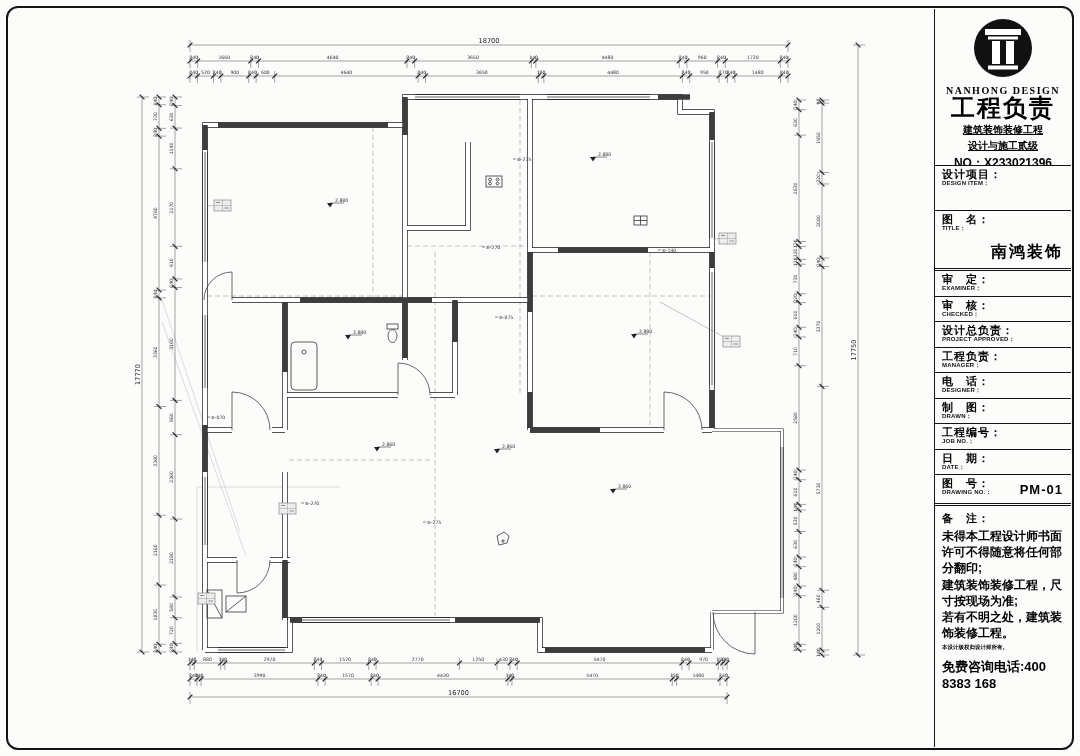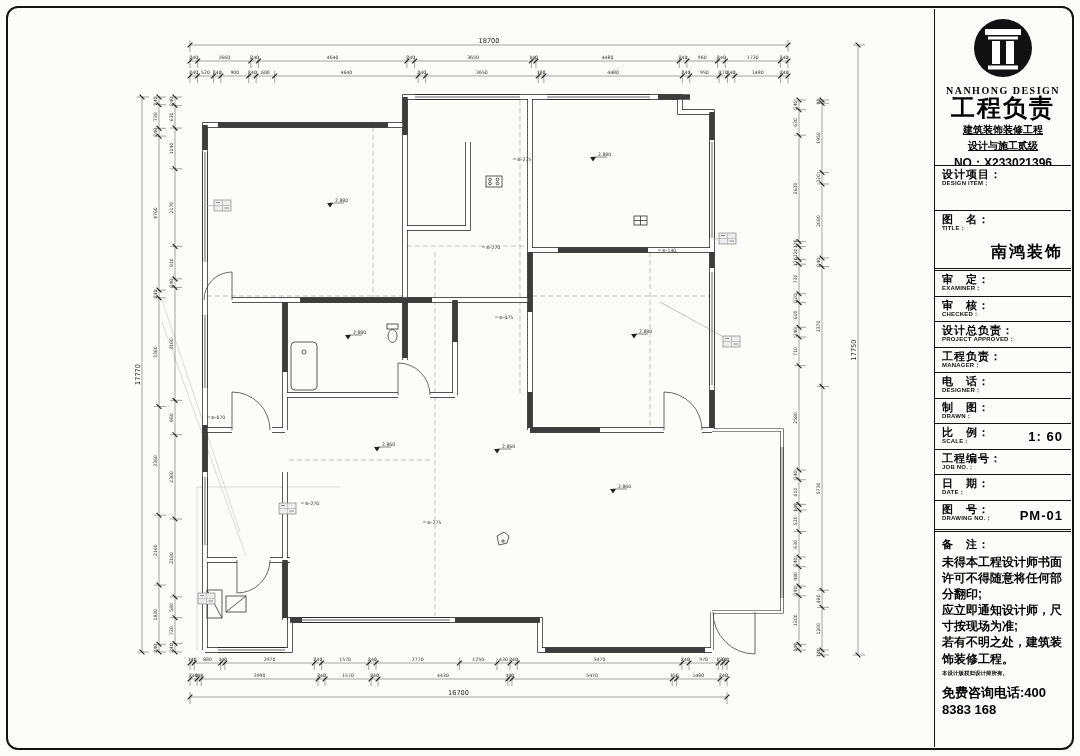--- a/index.html
+++ b/index.html
@@ -696,39 +696,34 @@
   </div>
   <div class="tb-sec tb-row h26">
     <div class="tb-cn">电　话：</div>
     <div class="tb-en">DESIGNER：</div>
   </div>
   <div class="tb-sec tb-row h26">
     <div class="tb-cn">制　图：</div>
     <div class="tb-en">DRAWN：</div>
   </div>
   <div class="tb-sec tb-row h26">
-    <div class="tb-cn">比　例：</div>
-    <div class="tb-en">SCALE：</div>
-    <div class="tb-val">1: 60</div>
-  </div>
-  <div class="tb-sec tb-row h26">
     <div class="tb-cn">工程编号：</div>
     <div class="tb-en">JOB NO.：</div>
   </div>
   <div class="tb-sec tb-row h26">
     <div class="tb-cn">日　期：</div>
     <div class="tb-en">DATE：</div>
   </div>
   <div class="tb-sec tb-row h32">
     <div class="tb-cn">图　号：</div>
     <div class="tb-en">DRAWING NO.：</div>
     <div class="tb-val">PM-01</div>
   </div>
 
   <div class="tb-notes">
     <div class="note-label">备　注：</div>
     <div class="note-line">未得本工程设计师书面许可不得随意将任何部分翻印;</div>
-    <div class="note-line">应立即通知设计师，尺寸按现场为准;</div>
+    <div class="note-line">建筑装饰装修工程，尺寸按现场为准;</div>
     <div class="note-line">若有不明之处，建筑装饰装修工程。</div>
     <div class="note-fine">本设计版权归设计师所有。</div>
     <div class="note-hotline">免费咨询电话:400 8383 168</div>
   </div>
 </div>
 
 </body></html>

